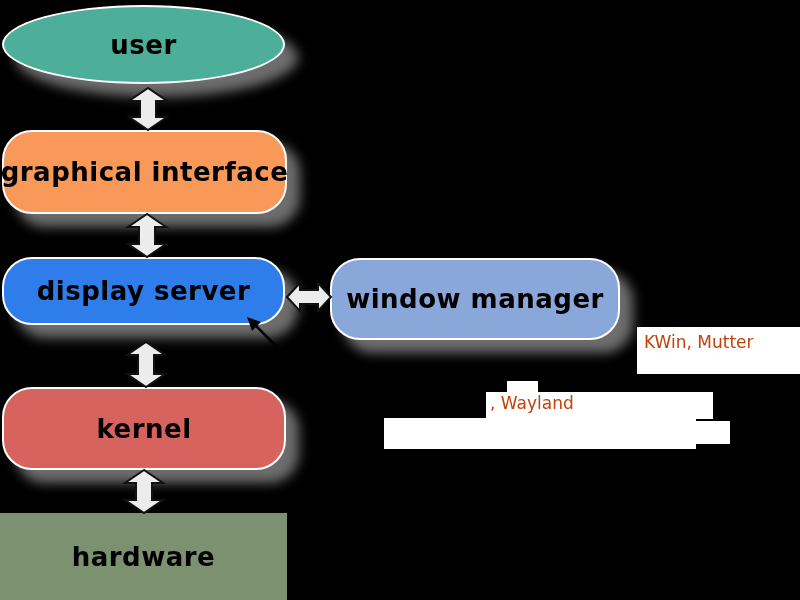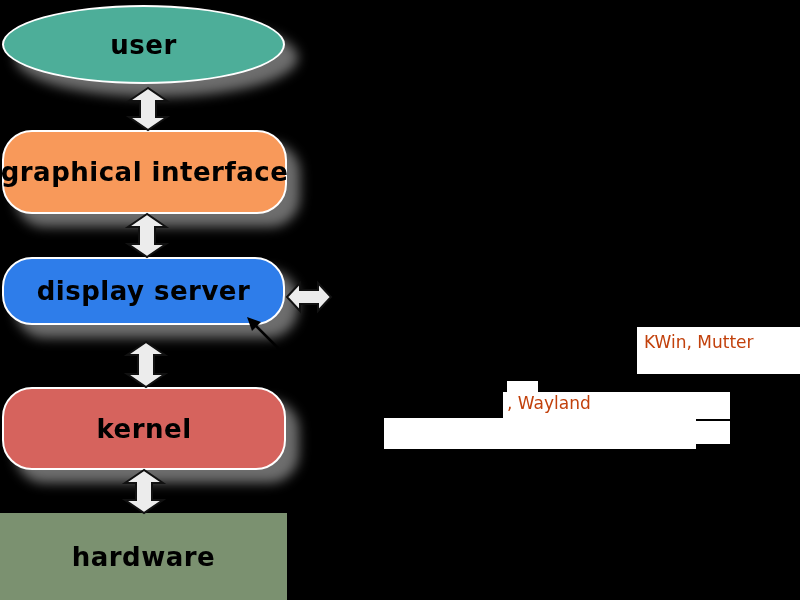--- a/index.html
+++ b/index.html
@@ -23,21 +23,21 @@
   #node-window-manager{left:330px;top:258px;width:290px;height:82px;background:#89a7d8;}
   #node-kernel{left:2px;top:387px;width:284px;height:83px;background:#d6635d;}
   #node-hardware{
     left:0;top:513px;width:287px;height:87px;background:#7b9170;
     border:none;filter:none;border-radius:0;
   }
   #overlay{position:absolute;left:0;top:0;width:800px;height:600px;}
   .wrect{position:absolute;background:#ffffff;}
   #rect-kwin{left:637px;top:327px;width:163px;height:47px;}
   #rect-frag1{left:507px;top:381px;width:31px;height:12px;}
-  #rect-wayland{left:503px;top:392px;width:227px;height:27px;}
+  #rect-wayland{left:486px;top:392px;width:227px;height:27px;}
   #rect-frag2{left:384px;top:418px;width:312px;height:31px;}
   #rect-frag3{left:696px;top:421px;width:34px;height:23px;}
   .annot{
     font-size:17px;color:#c2410c;font-weight:normal;white-space:nowrap;
     display:block;
   }
   #rect-kwin .annot{padding:5px 0 0 7px;}
   #rect-wayland .annot{padding:1px 0 0 4px;}
 </style>
 </head>
@@ -46,20 +46,23 @@
 <div id="stage">
 
   <div class="node" id="node-user">
     <span>user</span>
   </div>
   <div class="node rounded" id="node-gui">
     <span>graphical interface</span>
   </div>
   <div class="node rounded" id="node-display-server">
     <span>display server</span>
+  </div>
+  <div class="node rounded" id="node-window-manager">
+    <span>window manager</span>
   </div>
   <div class="node" id="node-hardware">
     <span>hardware</span>
   </div>
   <div class="node rounded" id="node-kernel">
     <span>kernel</span>
   </div>
 
   <svg id="overlay" viewBox="0 0 800 600" xmlns="http://www.w3.org/2000/svg">
 

